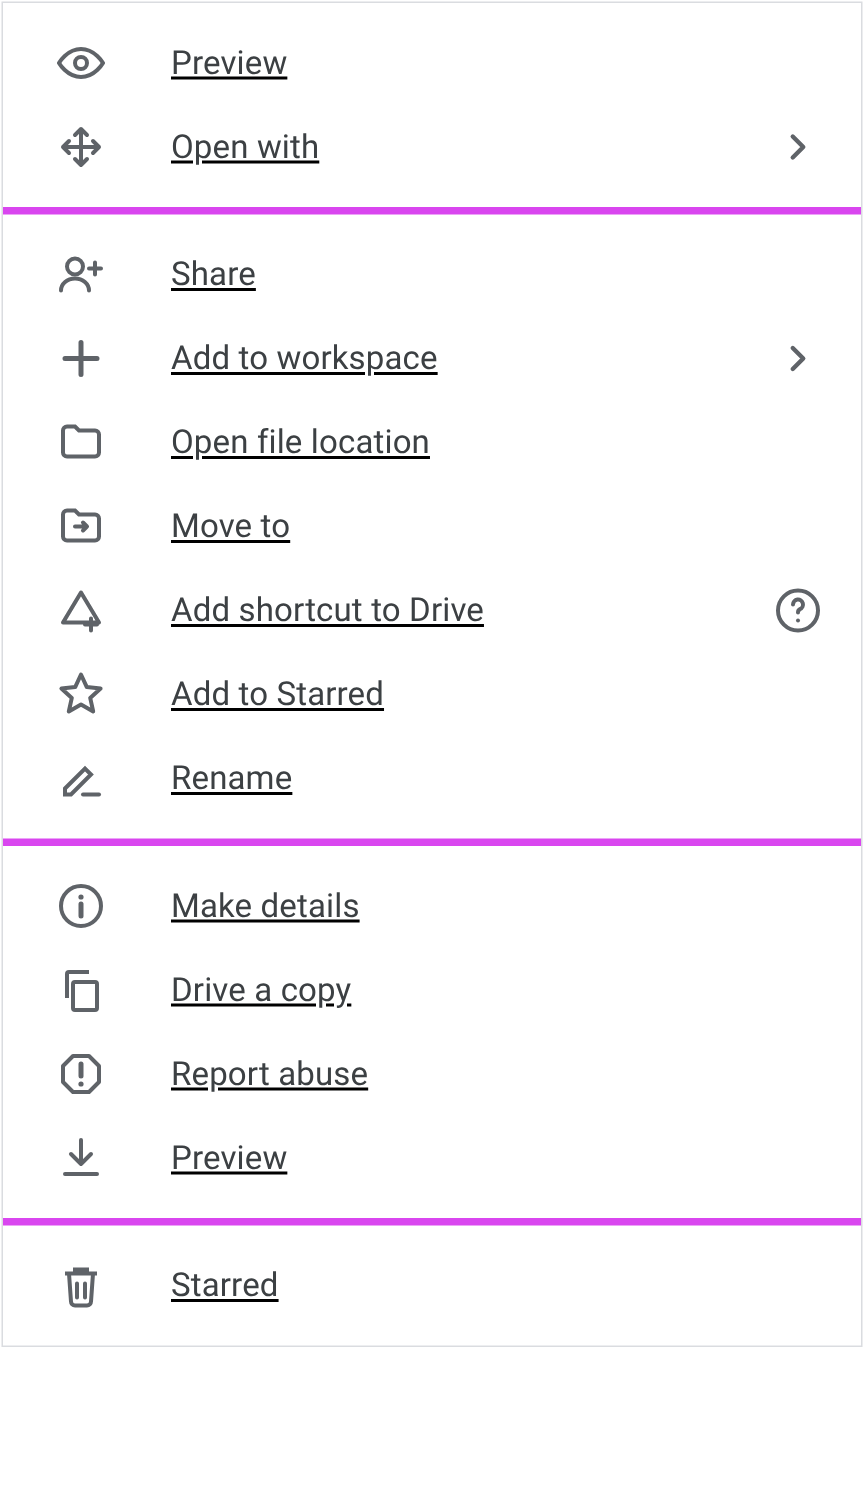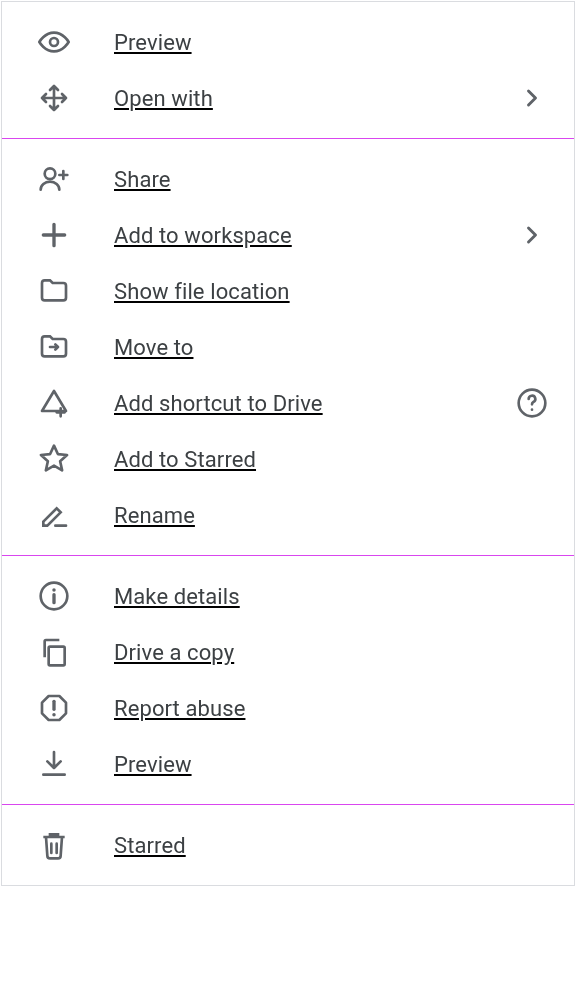--- a/index.html
+++ b/index.html
@@ -13,21 +13,21 @@
       width: 574px;
       margin: 1px;
       border: 1px solid #dadce0;
       background: #fff;
       text-decoration: underline;
     }
     .menu-section {
       padding: 12px 0;
     }
     .menu-section + .menu-section {
-      border-top: 1px solid #d946ef;
+      border-top: 5px solid #d946ef;
     }
     .menu-item {
       display: flex;
       align-items: center;
       height: 56px;
       padding: 0 24px 0 36px;
       cursor: pointer;
     }
     .menu-item .icon-wrap {
       width: 76px;
@@ -118,21 +118,21 @@
             <path fill="none" stroke-width="2.5" stroke-linecap="round" stroke-linejoin="round" d="M9 6l6 6-6 6"></path>
           </svg>
       </span>
     </div>
     <div class="menu-item">
       <span class="icon-wrap">
         <svg viewBox="0 0 24 24">
             <path fill="none" stroke-width="2" d="M3 6a2 2 0 0 1 2-2h4l2 2h8a2 2 0 0 1 2 2v9a2 2 0 0 1-2 2H5a2 2 0 0 1-2-2V6z"></path>
           </svg>
       </span>
-      <span class="menu-label">Show file location</span>
+      <span class="menu-label">Open file location</span>
     </div>
     <div class="menu-item">
       <span class="icon-wrap">
         <svg viewBox="0 0 24 24">
             <path fill="none" stroke-width="2" d="M3 6a2 2 0 0 1 2-2h4l2 2h8a2 2 0 0 1 2 2v9a2 2 0 0 1-2 2H5a2 2 0 0 1-2-2V6z"></path>
             <path fill="none" stroke-width="2" stroke-linecap="round" stroke-linejoin="round" d="M9 12h6m-2-2 2 2-2 2"></path>
           </svg>
       </span>
       <span class="menu-label">Move to</span>
     </div>

